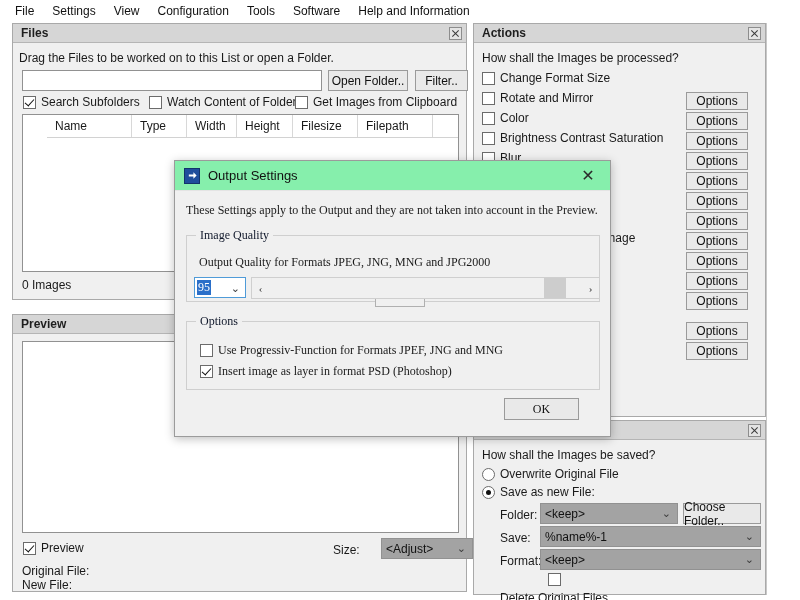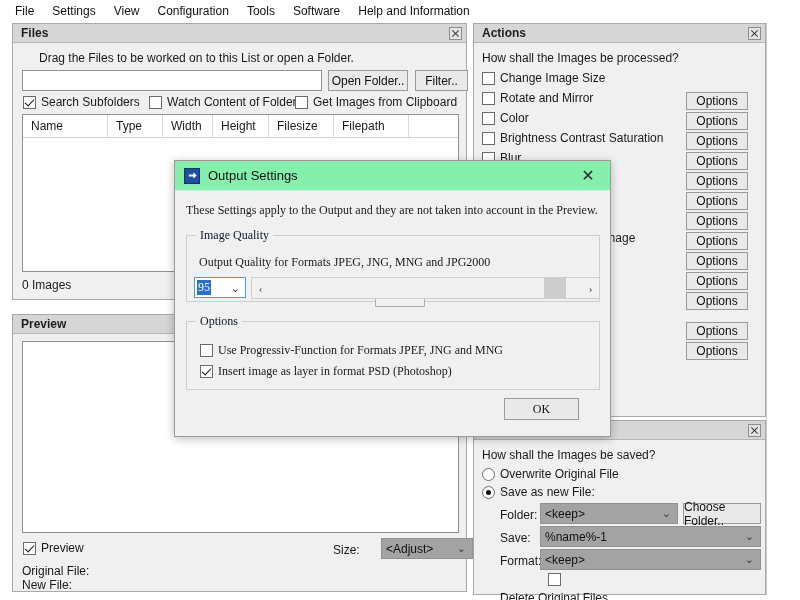--- a/index.html
+++ b/index.html
@@ -77,21 +77,21 @@
     background: #a3a3a3; border: 1px solid #919191; box-sizing: border-box;
     height: 21px; display: flex; align-items: center; padding: 0 4px;
     font-size: 12px; color: #111; justify-content: space-between;
   }
   .caret-thin {
     font-size: 11px; color: #3c3c3c; line-height: 1; margin-right: 2px;
   }
 
   
   .listview { background: #ffffff; border: 1px solid #919191; box-sizing: border-box; }
-  .lv-head { display: flex; height: 22px; border-bottom: 1px solid #d2d2d2; background: #ffffff; }
+  .lv-head { display: flex; height: 22px; border-bottom: 1px solid #d2d2d2; background: #ffffff; margin-left: 24px; }
   .lv-col { border-right: 1px solid #d8d8d8; box-sizing: border-box;
             display: flex; align-items: center; padding-left: 8px; font-size: 12px; color: #1a1a1a; }
 
   
   .dialog {
     position: absolute; background: #f0f0f0; border: 1px solid #9b9b9b;
     box-shadow: 0 2px 9px rgba(0,0,0,0.25); box-sizing: border-box;
   }
   .dlg-title {
     height: 30px; background: #86efac; display: flex; align-items: center;
@@ -148,21 +148,21 @@
     <div class="mi">Software</div>
     <div class="mi">Help and Information</div>
   </div>
 
   <div class="panel" style="left:12px; top:23px; width:455px; height:277px;">
     <div class="panel-title">
       <span class="ptxt">Files</span>
       <span class="closebox"></span>
     </div>
 
-    <div class="lbl" style="position:absolute; left:26px; top:27px;">Drag the Files to be worked on to this List or open a Folder.</div>
+    <div class="lbl" style="position:absolute; left:6px; top:27px;">Drag the Files to be worked on to this List or open a Folder.</div>
 
     <div class="txtbox" style="position:absolute; left:9px; top:46px; width:300px;"></div>
 
     <div class="btn" style="position:absolute; left:315px; top:46px; width:80px; height:21px;">Open Folder..</div>
     <div class="btn" style="position:absolute; left:402px; top:46px; width:53px; height:21px;">Filter..</div>
 
     <div class="chk-row" style="position:absolute; left:10px; top:71px;">
       <span class="chk on"></span>
       <span class="lbl">Search Subfolders</span>
     </div>
@@ -217,21 +217,21 @@
   <div class="panel" style="left:473px; top:23px; width:293px; height:394px;">
     <div class="panel-title">
       <span class="ptxt">Actions</span>
       <span class="closebox"></span>
     </div>
 
     <div class="lbl" style="position:absolute; left:8px; top:27px;">How shall the Images be processed?</div>
 
     <div class="chk-row" style="position:absolute; left:8px; top:47px;">
       <span class="chk"></span>
-      <span class="lbl">Change Image Size</span>
+      <span class="lbl">Change Format Size</span>
     </div>
     <div class="chk-row" style="position:absolute; left:8px; top:67px;">
       <span class="chk"></span>
       <span class="lbl">Rotate and Mirror</span>
     </div>
     <div class="chk-row" style="position:absolute; left:8px; top:87px;">
       <span class="chk"></span>
       <span class="lbl">Color</span>
     </div>
     <div class="chk-row" style="position:absolute; left:8px; top:107px;">

